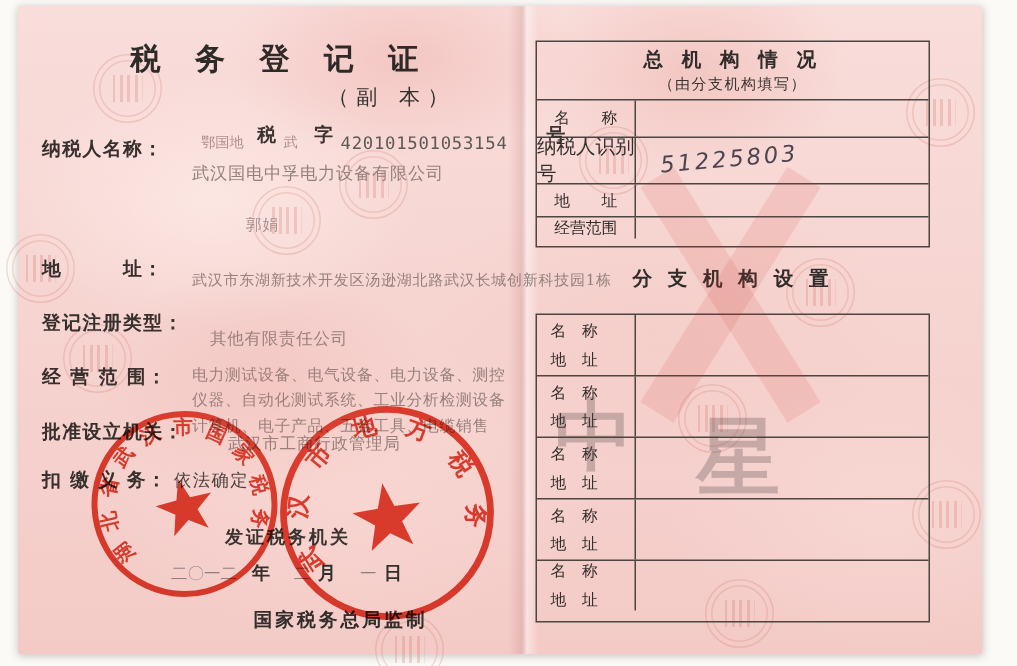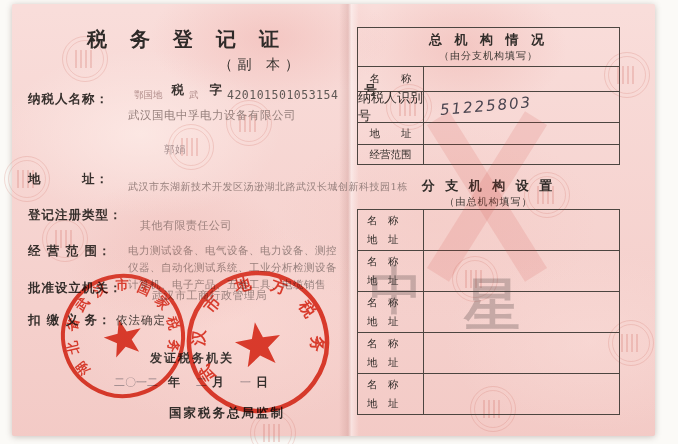--- a/index.html
+++ b/index.html
@@ -69,21 +69,21 @@
     font-size:12.5px; font-weight:bold; letter-spacing:2px; color:#322d2a; z-index:3;}
 
   
   .tbl { position:absolute; border:1px solid #4c4540; z-index:2; }
   .hq-table { left:345px; top:23px; width:263px; height:138px; }
   .hq-head { height:39px; border-bottom:1px solid #4c4540; display:flex; flex-direction:column;
     align-items:center; justify-content:center; }
   .hq-title { font-size:13px; font-weight:bold; letter-spacing:4px; color:#302c29; }
   .hq-sub { font-size:10px; letter-spacing:1px; color:#3a3531; }
   .row { display:flex; border-bottom:1px solid #4c4540; }
-  .row:last-child { border-bottom:none; }
+  .row:last-child { border-bottom:none;flex-direction:column; }
   .c1 { width:66px; border-right:1px solid #4c4540; display:flex; align-items:center;
     justify-content:center; font-size:10.5px; color:#332e2b; }
   .c2 { flex:1; position:relative; }
   .hw { position:absolute; left:16px; top:5px; font-family:"DejaVu Sans","Liberation Sans",sans-serif;
     font-style:italic; font-size:15px; letter-spacing:2px; color:#4a4550; transform:rotate(-5deg); }
   .br-head { position:absolute; left:345px; top:173px; width:263px; text-align:center; z-index:2;}
   .br-title { font-size:13px; font-weight:bold; letter-spacing:3px; color:#302c29; }
   .br-sub { font-size:10px; letter-spacing:1px; color:#3a3531; }
   .br-table { left:345px; top:205px; width:263px; height:206px; }
   .br-row { height:41px; }
@@ -203,21 +203,20 @@
       <div class="c2"></div>
     </div>
     <div class="row" style="height:20px">
       <div class="c1">经营范围</div>
       <div class="c2"></div>
     </div>
   </div>
 
   <div class="br-head">
     <div class="br-title">分 支 机 构 设 置</div>
-    <div class="br-sub">（由总机构填写）</div>
   </div>
 
   <div class="tbl br-table">
     <div class="row br-row">
       <div class="c1">
         <span>名　称</span>
         <span>地　址</span>
       </div>
       <div class="c2"></div>
     </div>

